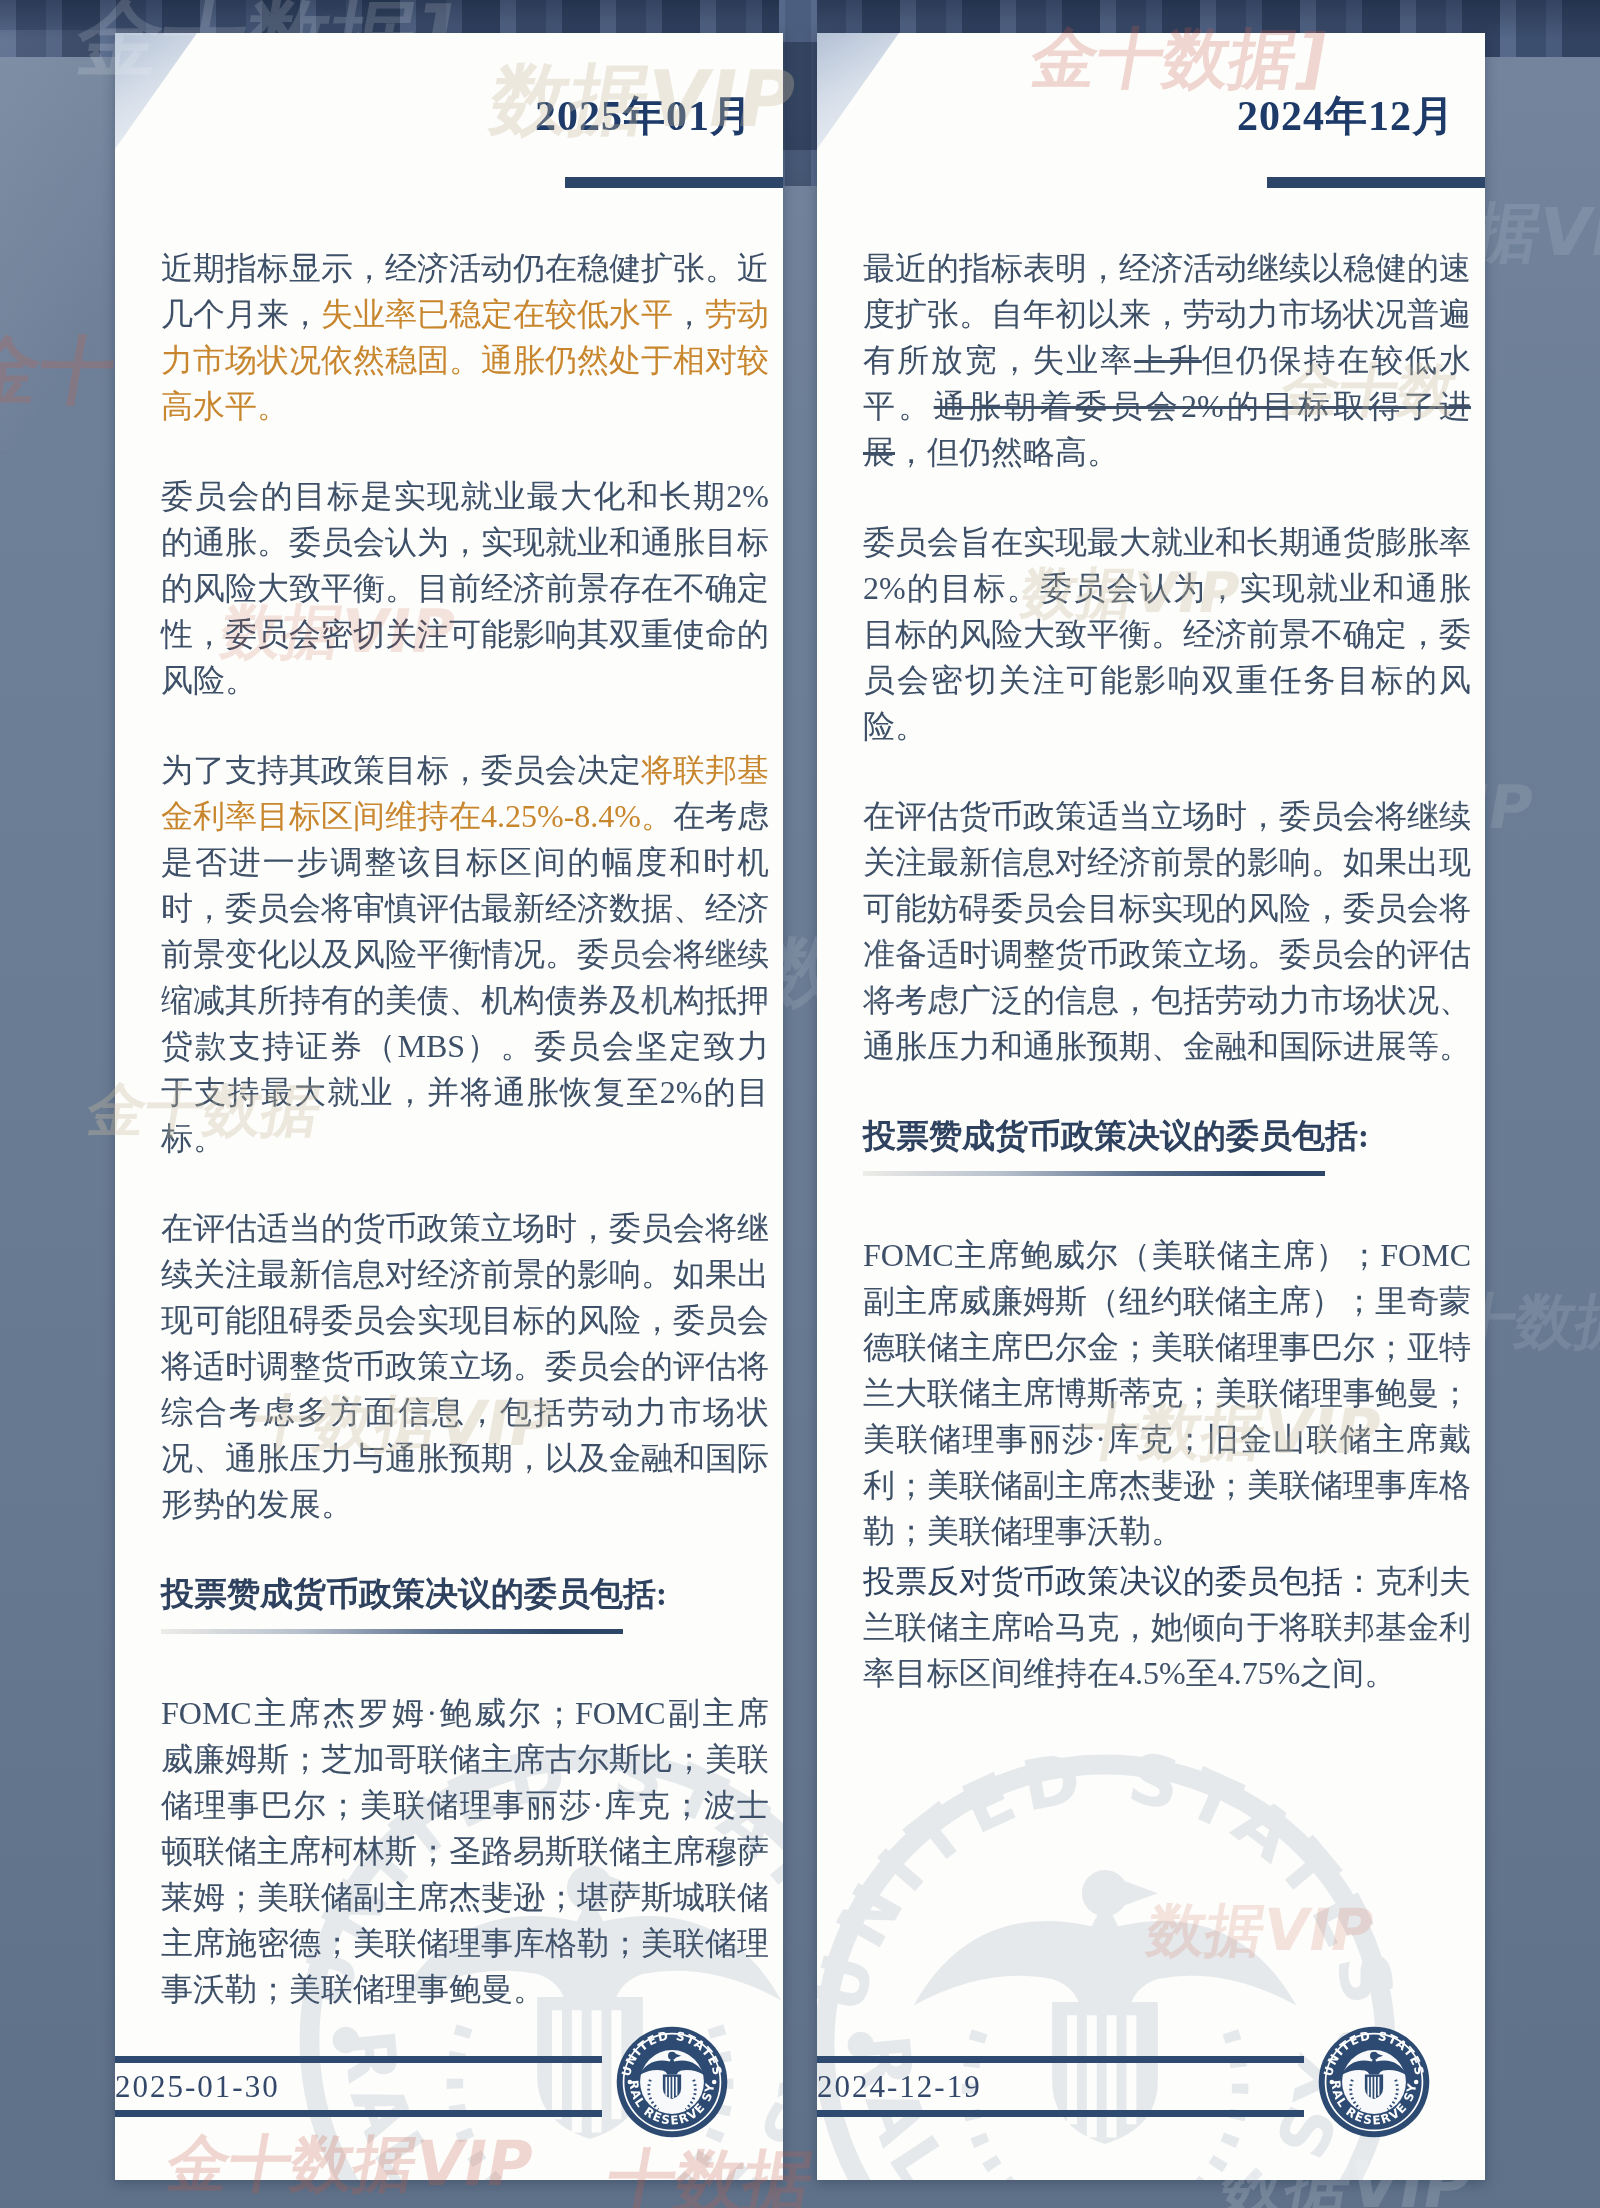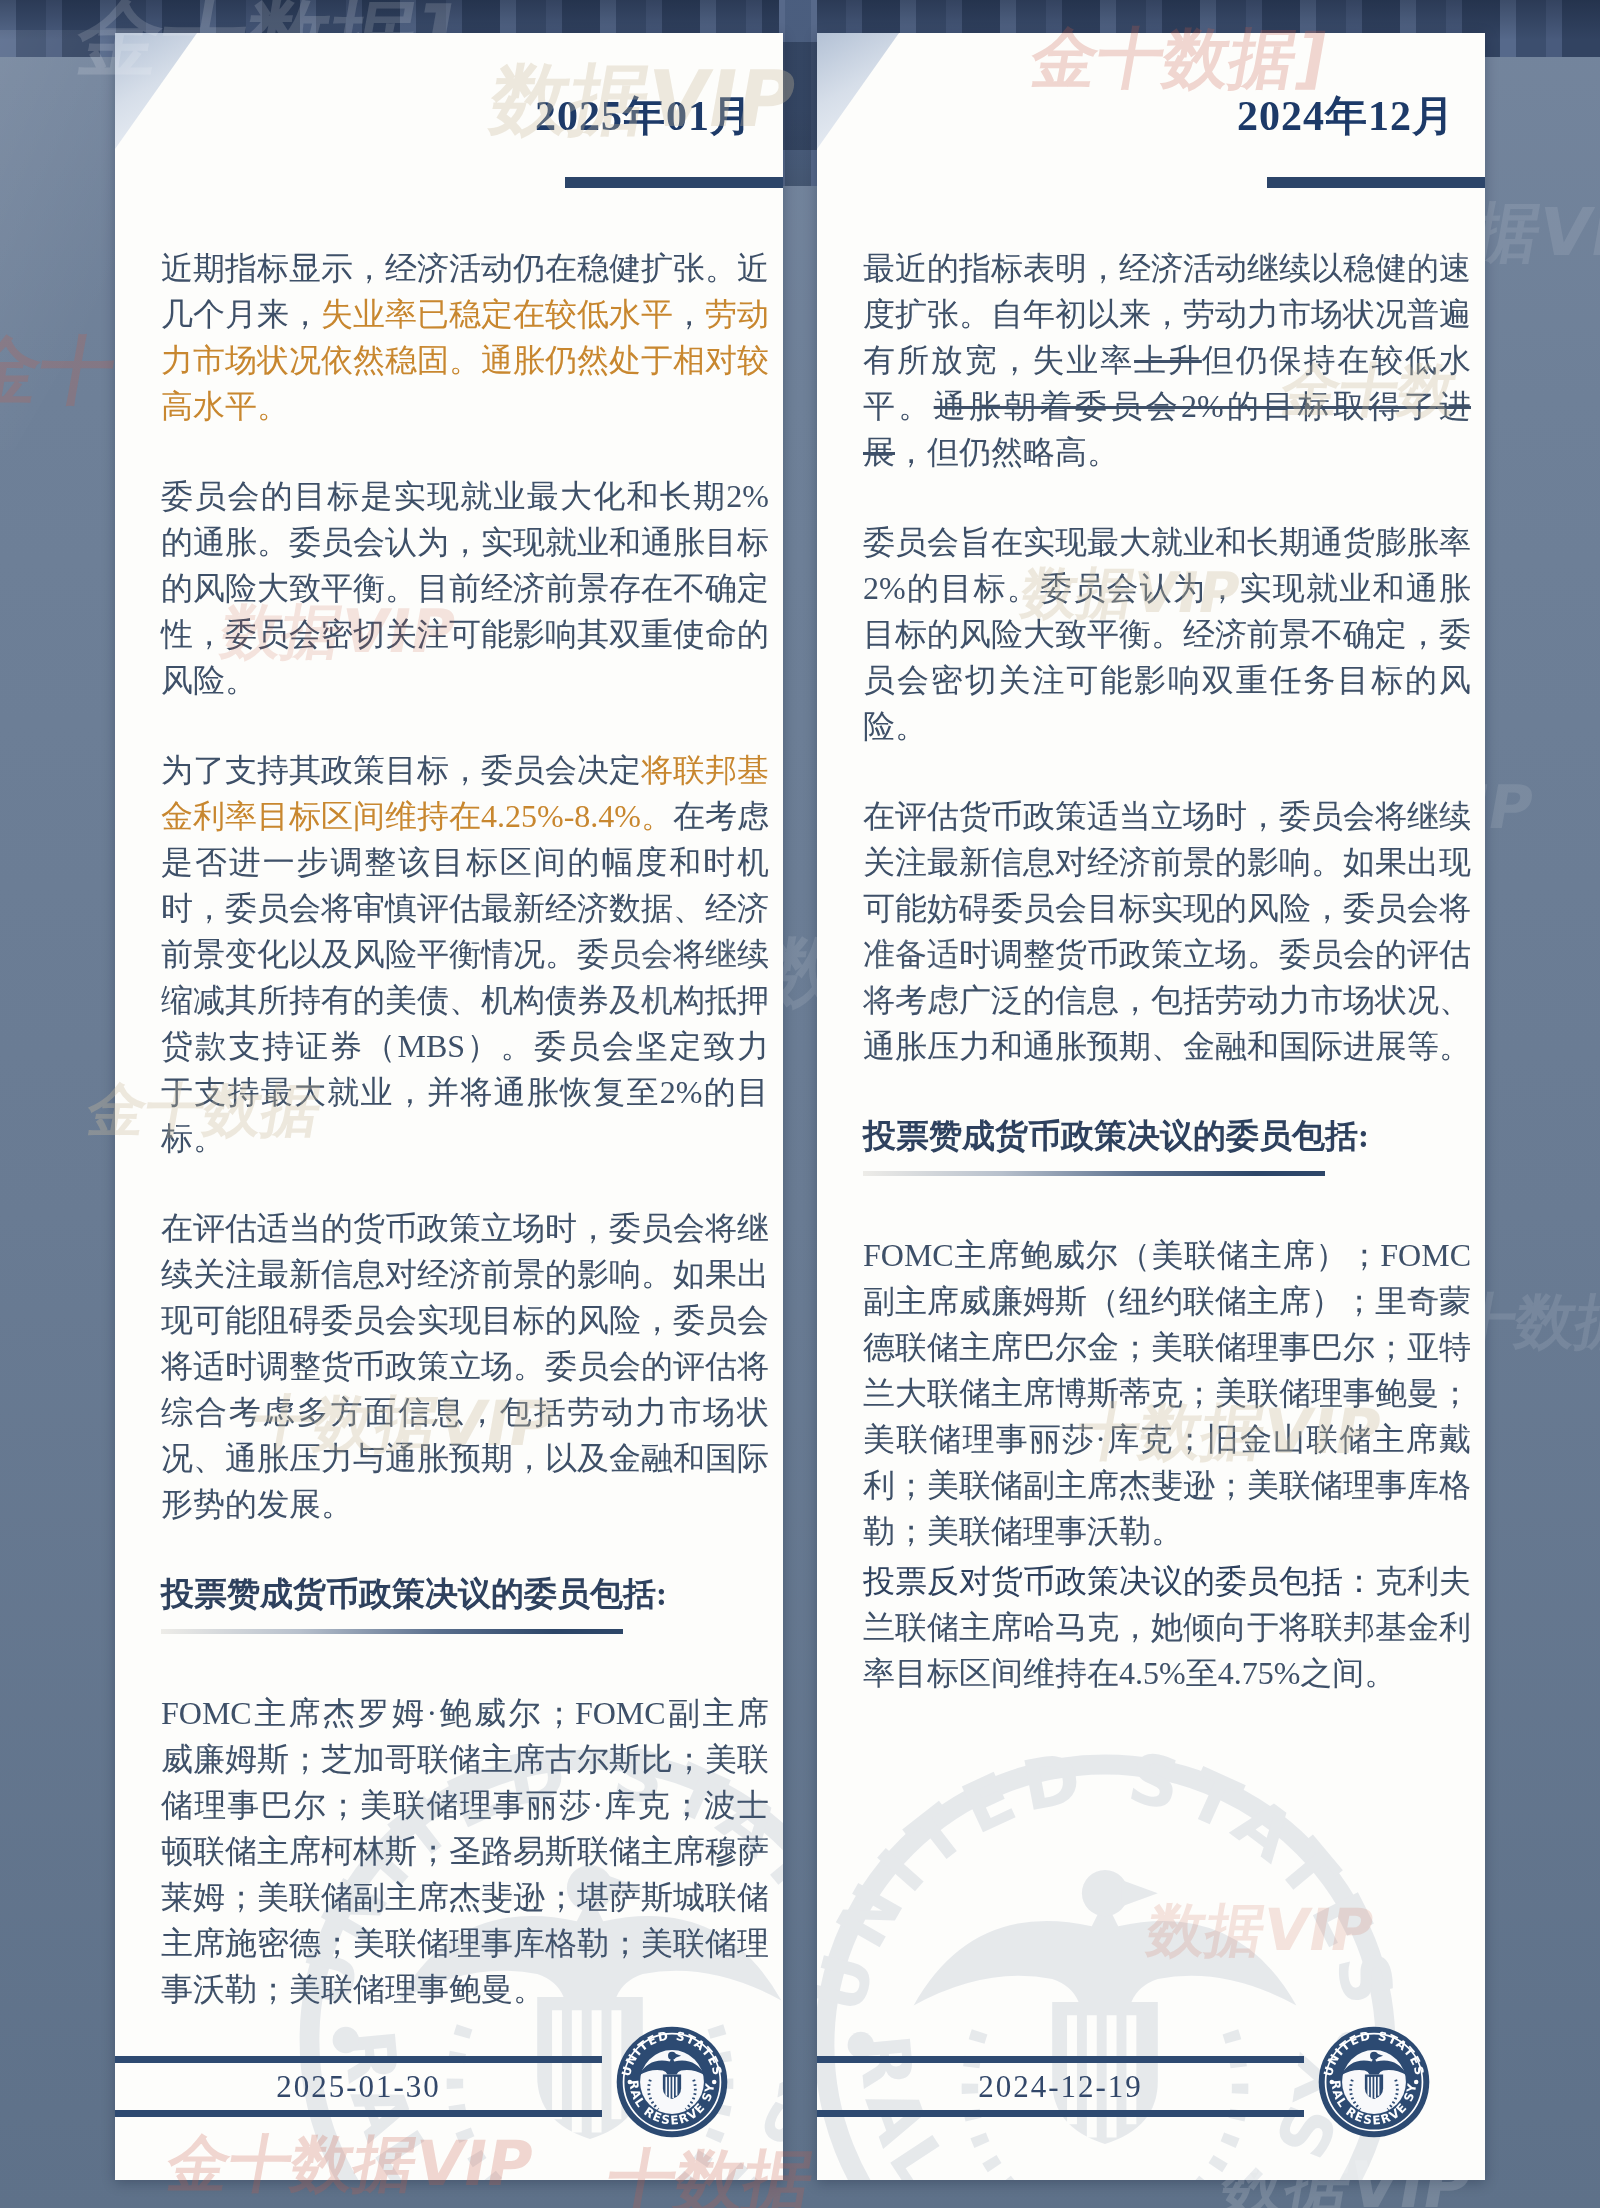--- a/index.html
+++ b/index.html
@@ -44,21 +44,21 @@
         background:linear-gradient(90deg,#edece8 0%,#b7c0cc 30%,#5a6f8d 60%,#2d4668 85%);}
   .voters{margin:0;}
   .dissent{margin:4px 0 0 0;}
   .dissent-heading{font-weight:normal;color:#2e415e;}
 
   
   .f-line{position:absolute;left:0;width:487px;height:7px;background:#2e4a71;}
   .f-line-top{top:2023px;}
   .f-line-bot{top:2077px;}
   .f-date{position:absolute;left:0;top:2032px;width:487px;height:44px;line-height:44px;
-        text-align:center;font-size:31px;color:#33486a;letter-spacing:2px;}
+        text-align:left;font-size:31px;color:#33486a;letter-spacing:2px;}
 
   
   .seal{position:absolute;}
   .seal-small{left:500px;top:1992px;width:114px;height:114px;}
   .seal-giant{width:660px;height:660px;opacity:.13;}
   .seal-giant-left{left:145px;top:1677px;}
   .seal-giant-right{left:-42px;top:1682px;}
   .sl-bg{fill:#2c4a72;}
   .sl-ring{fill:none;stroke:#ffffff;stroke-width:3;}
   .sl-inner{fill:#f8f9fb;}

